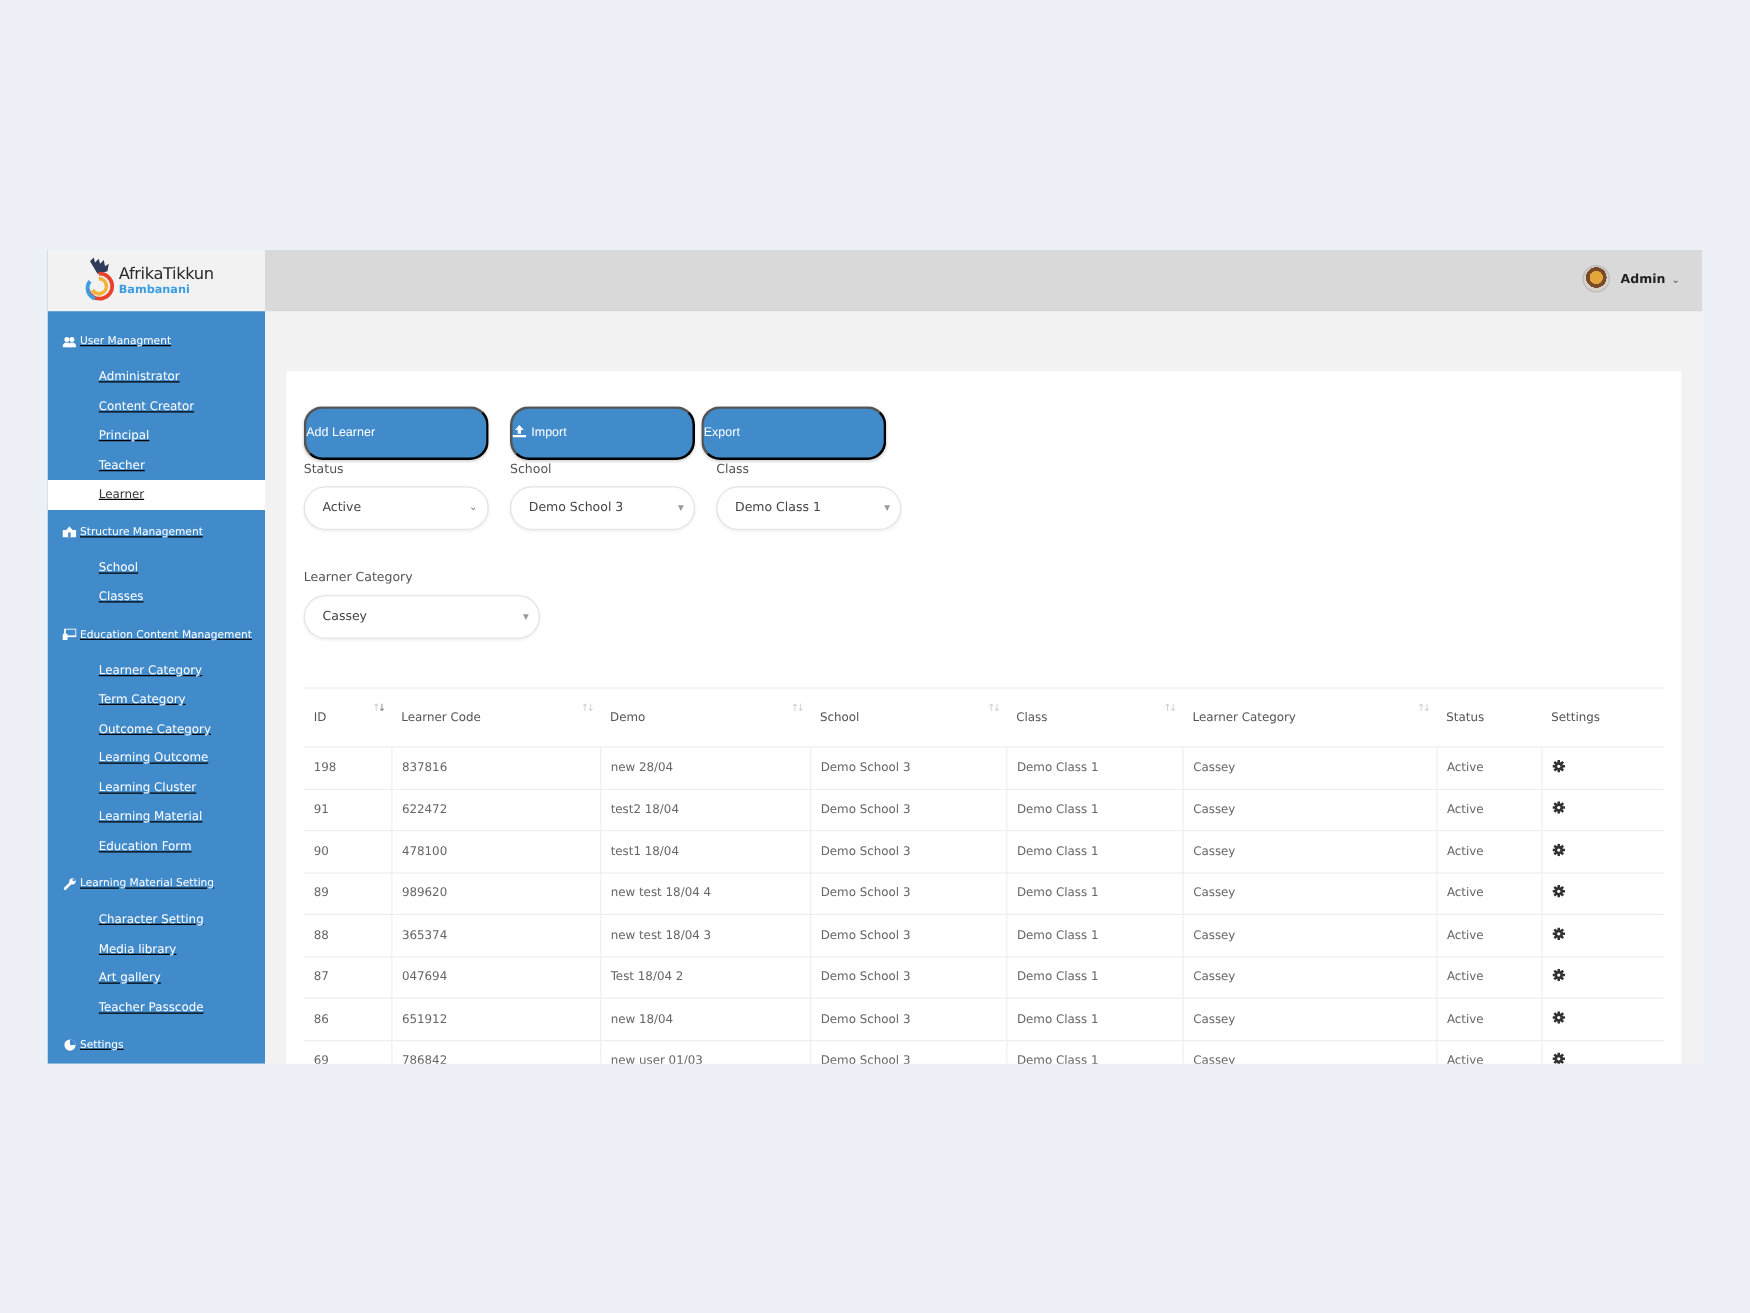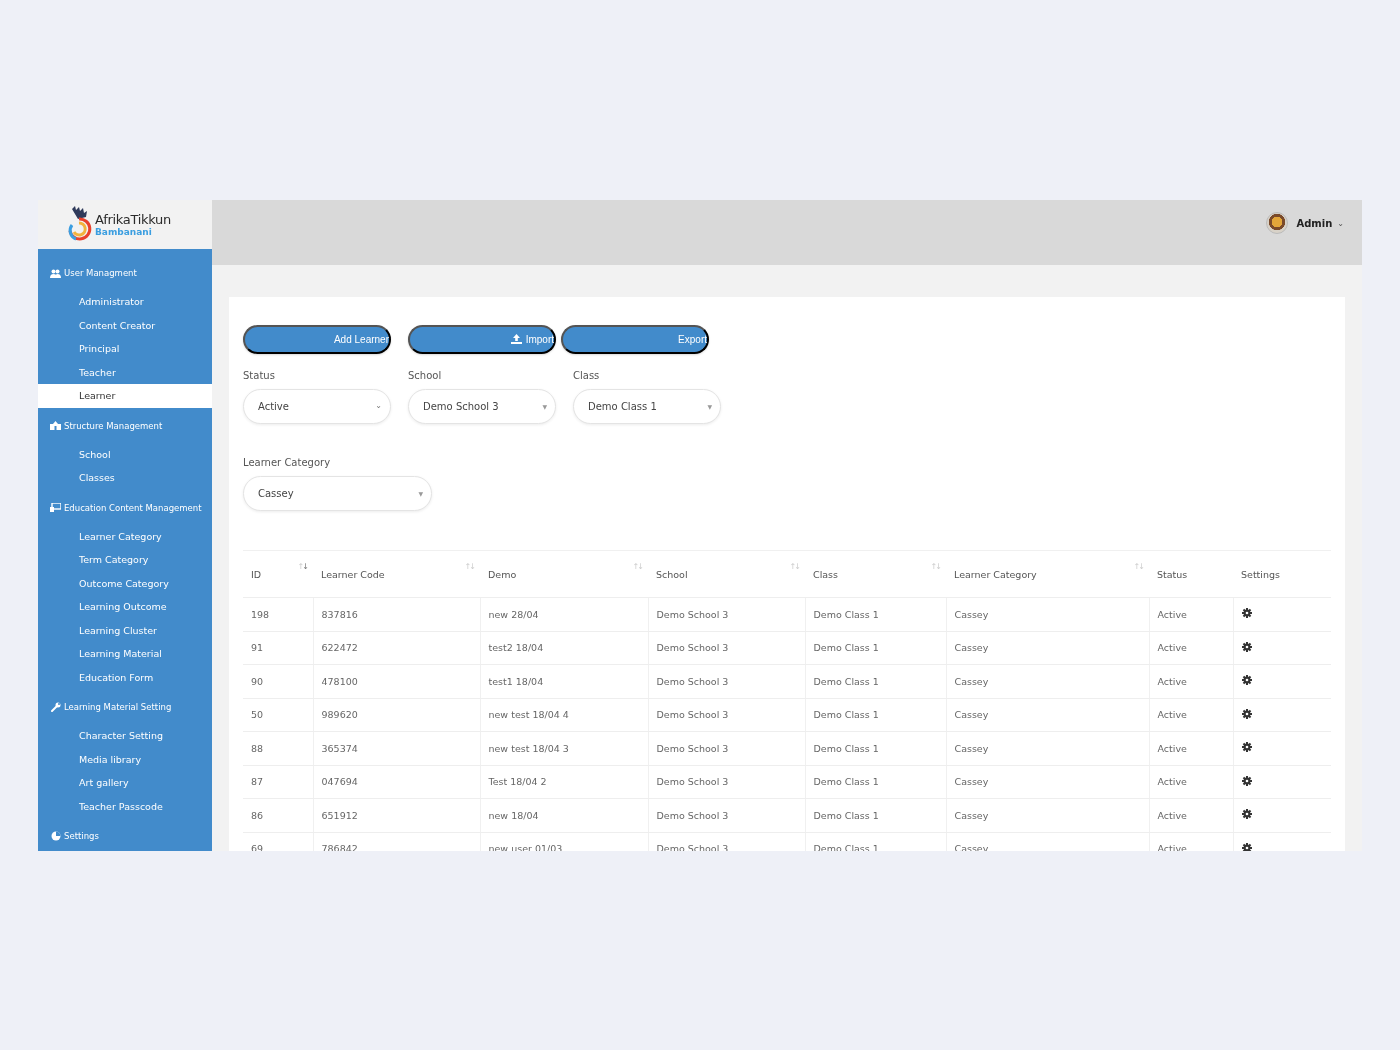--- a/index.html
+++ b/index.html
@@ -5,35 +5,35 @@
   * { box-sizing: border-box; margin: 0; padding: 0; }
   html, body { width: 1400px; height: 1050px; background: #eef0f7; font-family: "DejaVu Sans", sans-serif; overflow: hidden; }
   .frame { position: absolute; left: 38px; top: 200px; width: 1324px; height: 651px; background: #f2f2f2; overflow: hidden; }
   
   .sidebar { position: absolute; left: 0; top: 0; width: 174px; height: 651px; background: #428bcb; }
   .logo-box { height: 49px; background: #f2f2f2; display: flex; align-items: center; padding-left: 28px; }
   .logo-mark { width: 26px; height: 40px; position: relative; }
   .logo-text { margin-left: 3px; display: flex; flex-direction: column; line-height: 1; }
   .logo-title { font-size: 13px; font-weight: normal; color: #2b2b2b; letter-spacing: -0.3px; }
   .logo-sub { font-size: 9px; font-weight: bold; color: #3b9ee0; margin-top: 2px; }
-  .nav { padding-top: 12px; }
+  .nav { padding-top: 12px; text-decoration: underline; }
   .nav-section { display: flex; align-items: center; height: 24px; padding-left: 12px; color: #fff; font-size: 8.5px; margin-bottom: 5px; }
   .nav-section .ico { width: 11px; height: 10px; margin-right: 3px; display: inline-flex; align-items: center; justify-content: center; }
   .nav-item { display: block; height: 23.5px; line-height: 23.5px; padding-left: 41px; color: #fff; font-size: 9.5px; }
   .nav-item.active { background: #ffffff; color: #333; }
   .nav-gap { height: 6px; }
   
-  .topbar { position: absolute; left: 174px; top: 0; right: 0; height: 65px; background: #d9d9d9; }
+  .topbar { position: absolute; left: 174px; top: 0; right: 0; height: 49px; background: #d9d9d9; }
   .user { position: absolute; right: 18px; top: 12px; display: flex; align-items: center; }
   .avatar { width: 22px; height: 22px; border-radius: 50%; background: radial-gradient(circle at 50% 45%, #e3a63a 0 35%, #7a4a2b 36% 55%, #d8d2c8 56%); border: 1px solid #bbb; }
   .user-name { margin-left: 8px; font-size: 10px; font-weight: bold; color: #222; }
   .user-caret { margin-left: 5px; font-size: 8px; color: #555; }
   
   .card { position: absolute; left: 191px; top: 97px; width: 1116px; height: 560px; background: #fff; }
-  .btn { position: absolute; top: 28px; width: 148px; height: 29px; border-radius: 15px; background: #428bcb; color: #fff; font-size: 10px; display: flex; align-items: center; justify-content: flex-end; box-shadow: 0 1px 2px rgba(0,0,0,0.15); }
+  .btn { position: absolute; top: 28px; width: 148px; height: 43px; border-radius: 15px; background: #428bcb; color: #fff; font-size: 10px; display: flex; align-items: center; justify-content: flex-start; box-shadow: 0 1px 2px rgba(0,0,0,0.15); }
   .btn .ico { margin-right: 4px; font-size: 10px; }
   .field-label { position: absolute; font-size: 10px; color: #555; }
   .select { position: absolute; height: 35px; border-radius: 18px; border: 1px solid #e4e4e4; box-shadow: 0 1px 3px rgba(0,0,0,0.08); background: #fff; font-size: 10px; color: #444; display: flex; align-items: center; padding-left: 14px; }
   .select .caret { position: absolute; right: 8px; top: 11px; font-size: 8px; color: #777; }
   .select .caret.small { font-size: 6px; top: 13px; color: #999; }
   
   .table { position: absolute; left: 14px; top: 253px; width: 1088px; border-collapse: collapse; font-size: 9.5px; color: #555; }
   .table th { text-align: left; font-weight: normal; color: #555; height: 47px; padding-left: 8px; border-top: 1px solid #f0f0f0; border-bottom: 1px solid #eee; position: relative; }
   .table td { height: 33.5px; padding-left: 8px; border-bottom: 1px solid #eee; border-right: 1px solid #f0f0f0; color: #666; }
   .table tr td:last-child { border-right: none; }
@@ -267,21 +267,21 @@
                     <circle cx="5" cy="5" r="3.4"></circle>
                     <rect x="4" y="0" width="2" height="10"></rect>
                     <rect x="0" y="4" width="10" height="2"></rect>
                     <rect x="4" y="0" width="2" height="10" transform="rotate(45 5 5)"></rect>
                     <rect x="4" y="0" width="2" height="10" transform="rotate(-45 5 5)"></rect>
                   </g>
                   <circle cx="5" cy="5" r="1.3" fill="#fff"></circle>
                 </svg></span></td>
           </tr>
           <tr>
-            <td>50</td>
+            <td>89</td>
             <td>989620</td>
             <td>new test 18/04 4</td>
             <td>Demo School 3</td>
             <td>Demo Class 1</td>
             <td>Cassey</td>
             <td class="status-active">Active</td>
             <td><span class="gear"><svg width="10" height="10" viewBox="0 0 10 10">
                   <g fill="#333">
                     <circle cx="5" cy="5" r="3.4"></circle>
                     <rect x="4" y="0" width="2" height="10"></rect>

